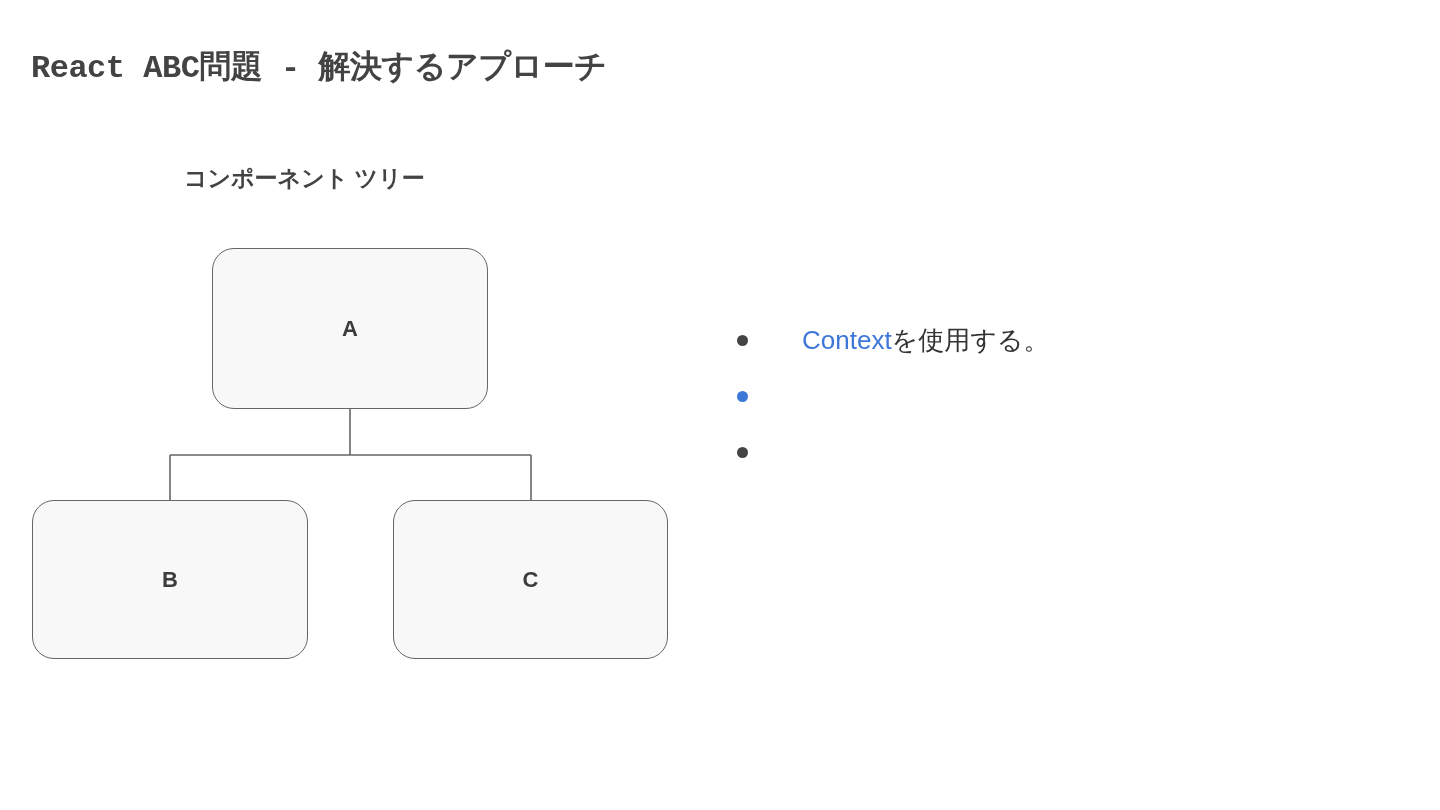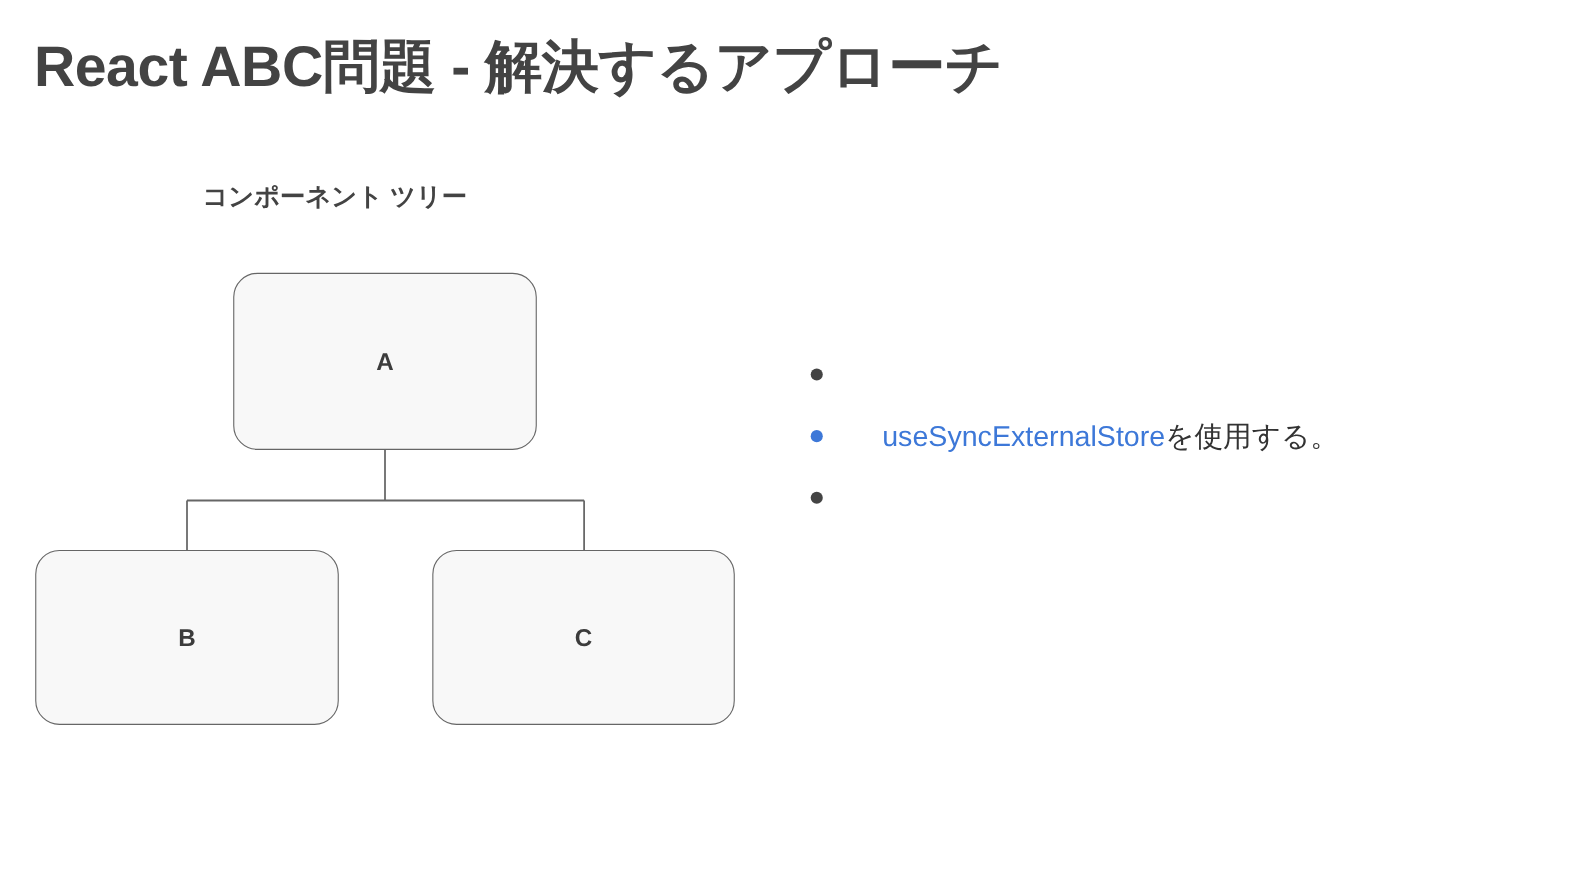--- a/index.html
+++ b/index.html
@@ -12,27 +12,28 @@
     background: #ffffff;
     font-family: "Liberation Sans", sans-serif;
     overflow: hidden;
     position: relative;
   }
 
   
   #slide-title {
     position: absolute;
     left: 31px;
-    top: 30px;
-    font-size: 52px;
+    top: 50px;
+    font-size: 32px;
     font-weight: bold;
     color: #434343;
     letter-spacing: -0.5px;
     white-space: nowrap;
     line-height: 1.2;
+    font-family: Liberation Mono, monospace;
   }
 
   
   #diagram-heading {
     position: absolute;
     left: 184px;
     top: 163px;
     font-size: 23px;
     font-weight: bold;
     color: #434343;
@@ -155,27 +156,27 @@
   <div class="tree-node" id="node-c" style="background: rgb(248, 248, 248); border-color: rgb(102, 102, 102);">
     <span class="tree-node-label">C</span>
   </div>
 
 </div>
 
 <ul id="approach-list">
 
   <li class="approach-item">
     <span class="approach-bullet" style="background: rgb(68, 68, 68);"></span>
+    <span class="approach-text">
+      <span class="api">Context</span><span>を使用する。</span>
+    </span>
   </li>
 
   <li class="approach-item">
     <span class="approach-bullet" style="background: rgb(61, 120, 216);"></span>
-    <span class="approach-text">
-      <span class="api">useSyncExternalStore</span><span>を使用する。</span>
-    </span>
   </li>
 
   <li class="approach-item">
     <span class="approach-bullet" style="background: rgb(68, 68, 68);"></span>
     <span class="approach-text">
       <span class="api"></span><span></span>
     </span>
   </li>
 
 </ul>

